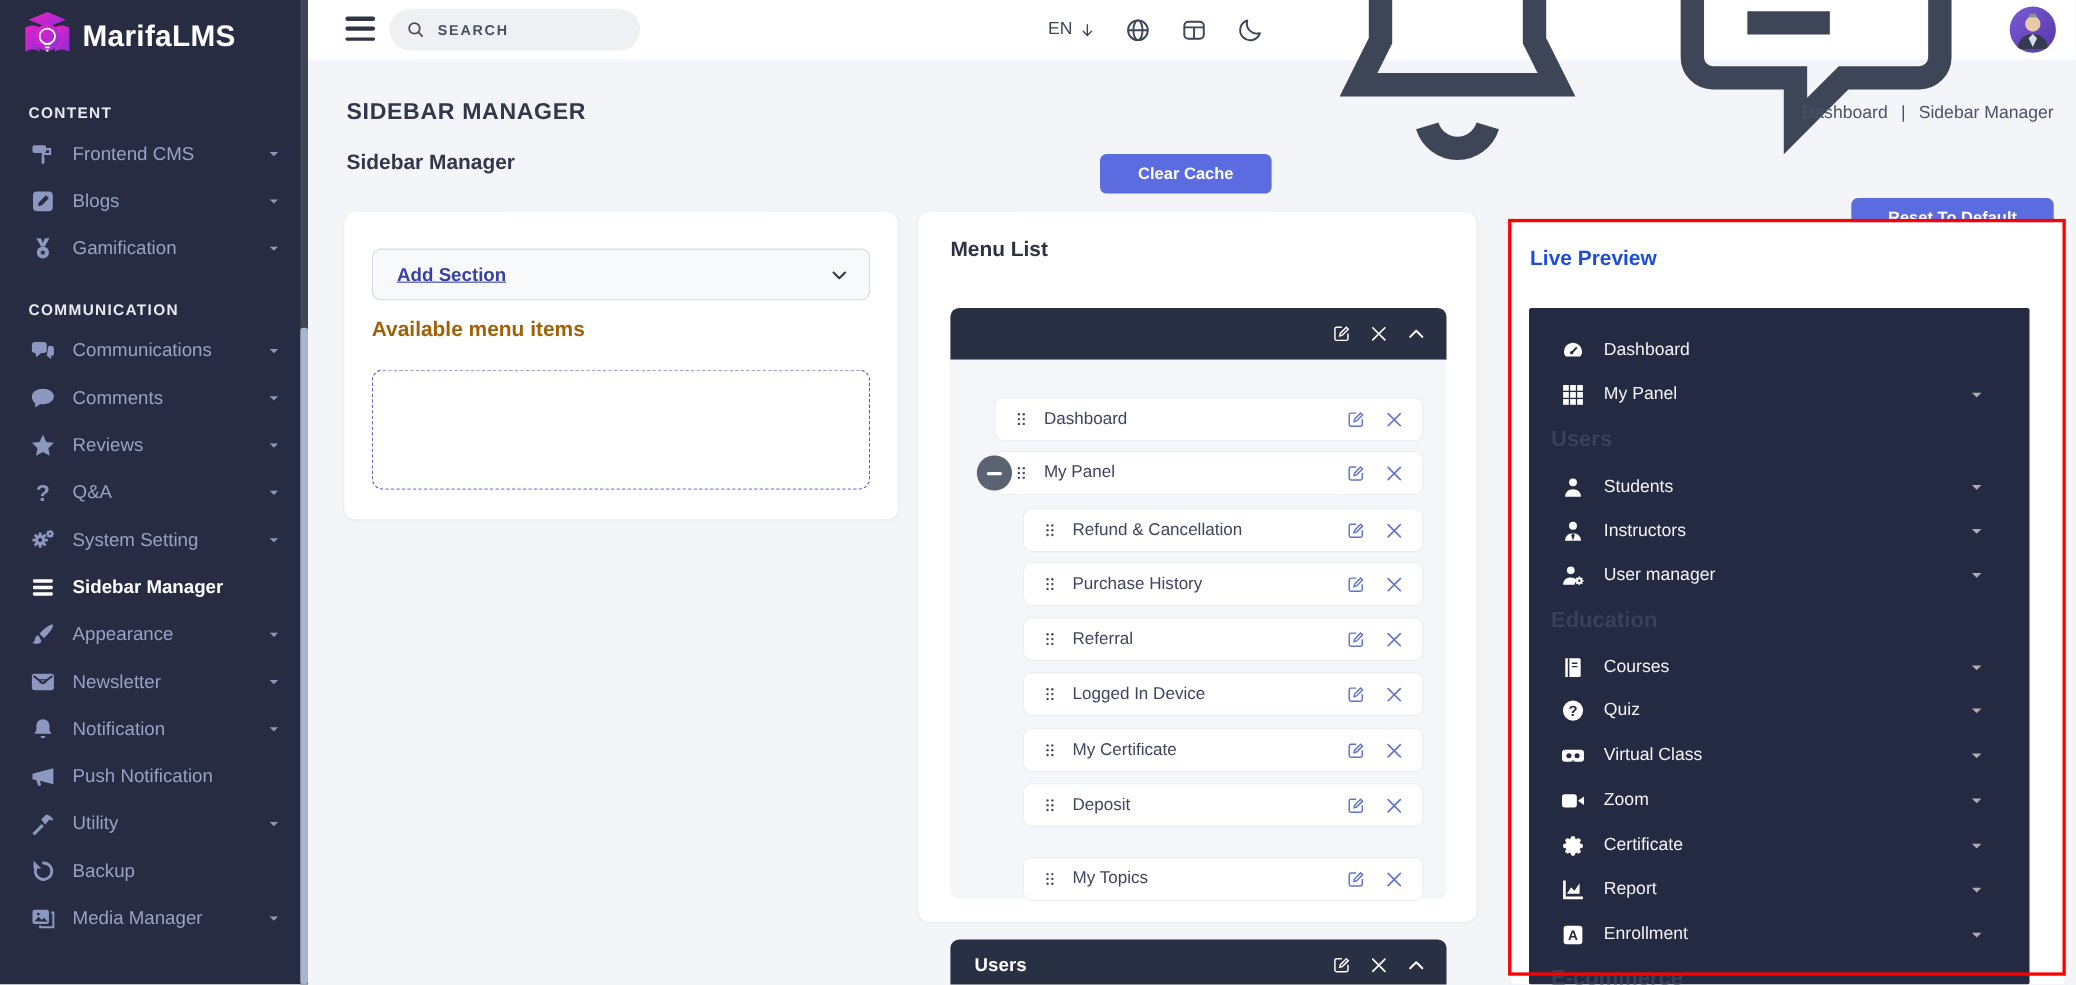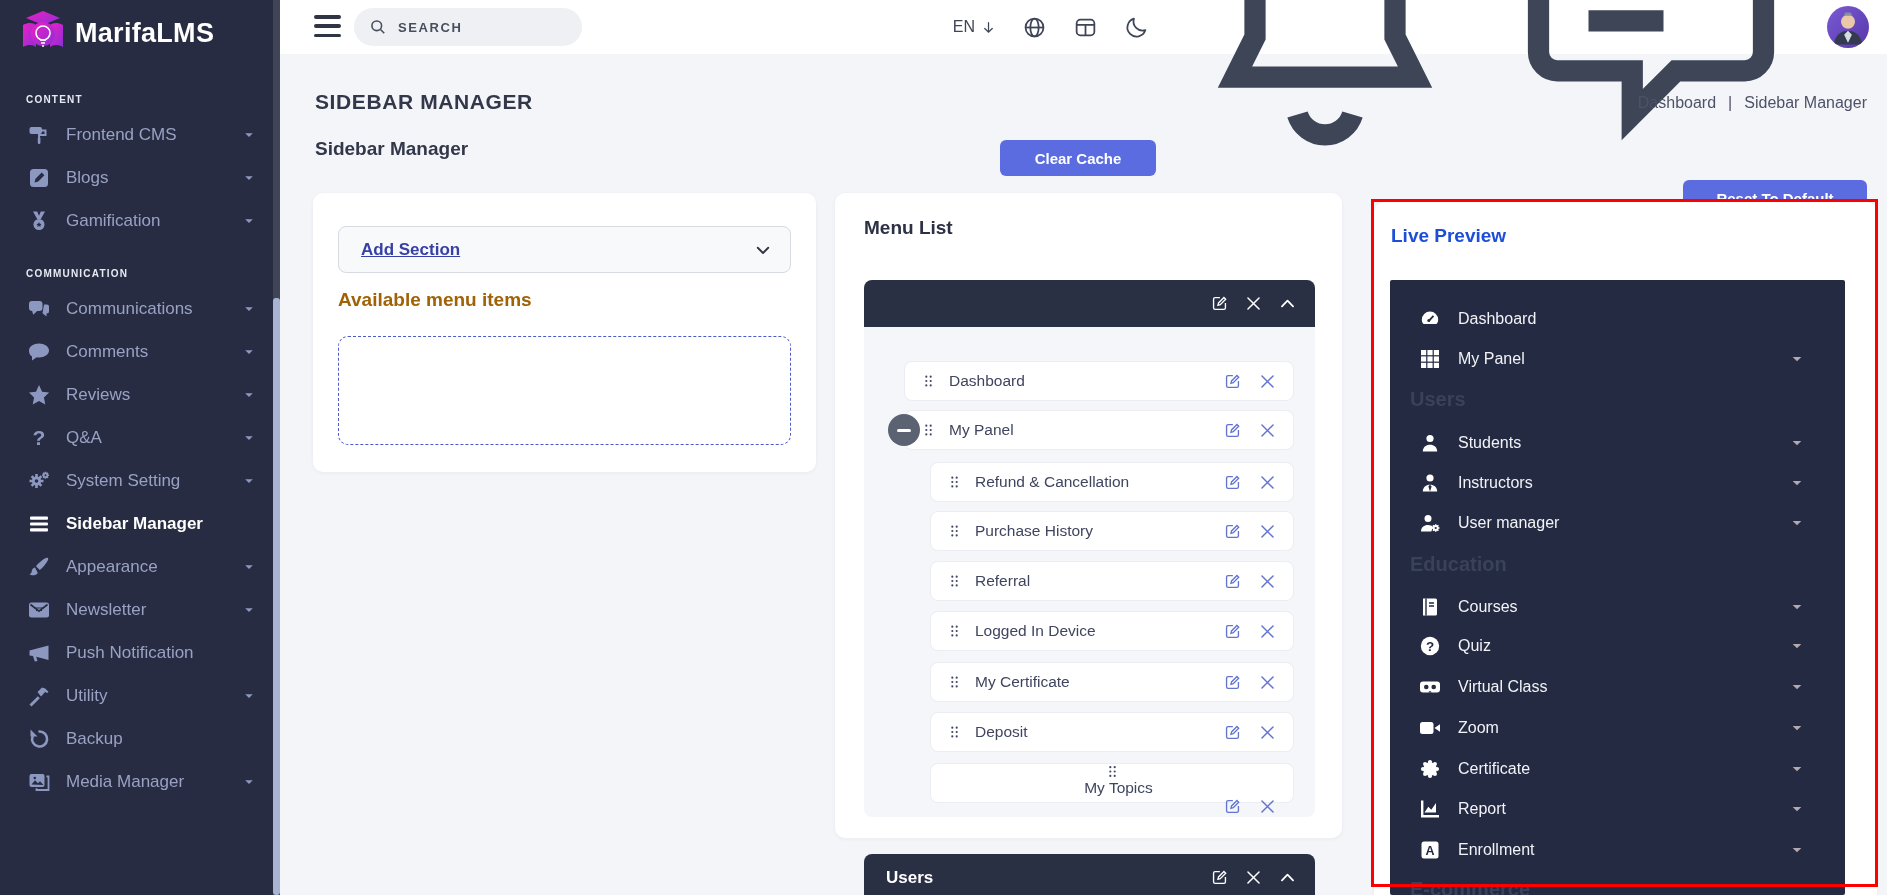--- a/index.html
+++ b/index.html
@@ -4,21 +4,21 @@
 <style>
   * { margin:0; padding:0; box-sizing:border-box; }
   html,body { width:1887px; height:895px; overflow:hidden; }
   body { font-family:"Liberation Sans", sans-serif; background:#f4f5f9; position:relative; }
 
   
   .sidebar { position:absolute; left:0; top:0; width:280px; height:895px; background:#272c42; z-index:5; }
   .logo { position:absolute; left:20px; top:9px; display:flex; align-items:center; gap:9px; }
   .logo-text { color:#ffffff; font-size:27px; font-weight:bold; letter-spacing:.3px; }
   .nav { position:absolute; top:74px; left:0; right:0; }
-  .nav-heading { padding:26px 0 8px 26px; color:#e7eaf3; font-size:10px; font-weight:bold; letter-spacing:1.2px; }
+  .nav-heading { padding:26px 0 8px 26px; color:#e7eaf3; font-size:14px; font-weight:bold; letter-spacing:1.2px; }
   .nav-heading:first-child { padding-top:20px; }
   .nav-item { height:43px; display:flex; align-items:center; padding-left:26px; position:relative; color:#99a2c3; font-size:17px; cursor:pointer; }
   .nav-item.active { color:#ffffff; font-weight:bold; }
   .nav-item .ic { width:26px; height:24px; display:inline-flex; align-items:center; justify-content:center; color:#8d98c0; flex:0 0 26px; }
   .nav-item.active .ic { color:#ffffff; }
   .nav-item .lbl { margin-left:14px; }
   .nav-caret { position:absolute; right:24px; top:50%; transform:translateY(-50%); width:14px; height:14px; color:#8d98c0; }
   .sb-track { position:absolute; right:0; top:0; width:7px; height:895px; background:#3f4456; }
   .sb-thumb { position:absolute; right:0; top:298px; width:7px; height:597px; background:#a9b3d2; border-radius:3px; }
 
@@ -255,20 +255,34 @@
       </div>
       <div class="nav-item">
         <span class="ic">
           <svg viewBox="0 0 24 24">
             <rect x="2" y="4.5" width="20" height="15" rx="2.5" fill="currentColor"></rect>
             <path d="M3.5 6.5L12 13.2 20.5 6.5" stroke="#272c42" stroke-width="1.8" fill="none"></path>
             <path d="M8 10h8M9 12.5h6" stroke="#272c42" stroke-width="1.2"></path>
           </svg>
         </span>
         <span class="lbl">Newsletter</span>
+        <span class="nav-caret">
+          <svg viewBox="0 0 24 24">
+            <path d="M5.5 9l6.5 6.5L18.5 9z" fill="currentColor"></path>
+          </svg>
+        </span>
+      </div>
+      <div class="nav-item">
+        <span class="ic">
+          <svg viewBox="0 0 24 24">
+            <path d="M12 2.8a6 6 0 0 0-6 6v4.2L4.2 16h15.6L18 13V8.8a6 6 0 0 0-6-6z" fill="currentColor"></path>
+            <path d="M9.8 18a2.2 2.2 0 0 0 4.4 0z" fill="currentColor"></path>
+          </svg>
+        </span>
+        <span class="lbl">Notification</span>
         <span class="nav-caret">
           <svg viewBox="0 0 24 24">
             <path d="M5.5 9l6.5 6.5L18.5 9z" fill="currentColor"></path>
           </svg>
         </span>
       </div>
       <div class="nav-item">
         <span class="ic">
           <svg viewBox="0 0 24 24">
             <path d="M2.5 9.5v5l3.5.6 1.8 5.4 2.7-.6-1.3-4.2L21.5 19V4.5z" fill="currentColor"></path>
@@ -683,21 +697,21 @@
               </g>
             </svg>
           </span>
           <span class="ic">
             <svg viewBox="0 0 24 24">
               <path d="M5 5l14 14M19 5L5 19" stroke="currentColor" stroke-width="1.9" stroke-linecap="round" fill="none"></path>
             </svg>
           </span>
         </span>
       </div>
-      <div class="menu-row" style="top: 436px; left: 66px; width: 364px; flex-direction: column;">
+      <div class="menu-row" style="top: 452px; left: 66px; width: 364px;">
         <span class="drag">
           <svg viewBox="0 0 24 24">
             <g fill="currentColor">
               <circle cx="8.5" cy="5" r="1.7"></circle>
               <circle cx="15.5" cy="5" r="1.7"></circle>
               <circle cx="8.5" cy="12" r="1.7"></circle>
               <circle cx="15.5" cy="12" r="1.7"></circle>
               <circle cx="8.5" cy="19" r="1.7"></circle>
               <circle cx="15.5" cy="19" r="1.7"></circle>
             </g>

